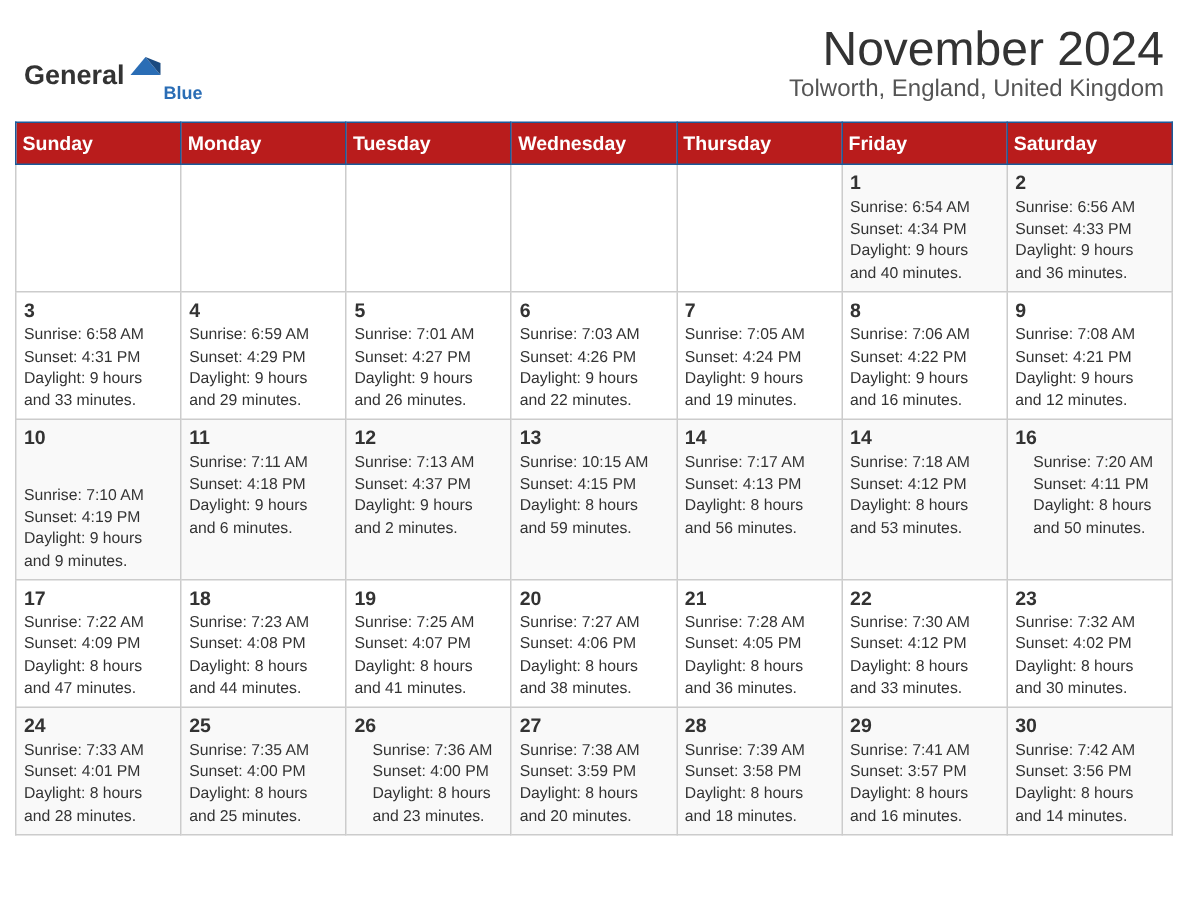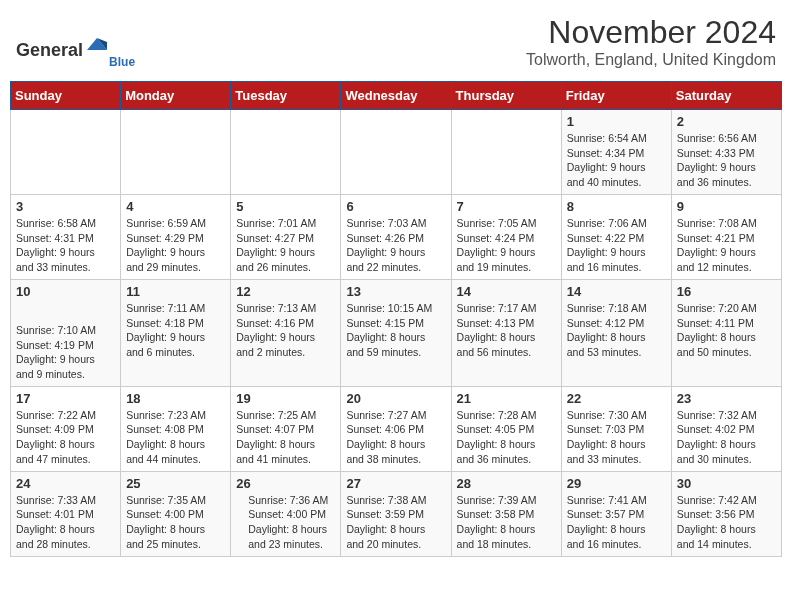--- a/index.html
+++ b/index.html
@@ -194,21 +194,21 @@
         </td>
         <td>
           <span class="day-number">11</span>
           <div class="day-info" style="white-space: pre-line;">Sunrise: 7:11 AM
 Sunset: 4:18 PM
 Daylight: 9 hours and 6 minutes.</div>
         </td>
         <td>
           <span class="day-number">12</span>
           <div class="day-info" style="white-space: pre-line;">Sunrise: 7:13 AM
-Sunset: 4:16 PM
+Sunset: 4:37 PM
 Daylight: 9 hours and 2 minutes.</div>
         </td>
         <td>
           <span class="day-number">13</span>
           <div class="day-info" style="white-space: pre-line;">Sunrise: 10:15 AM
 Sunset: 4:15 PM
 Daylight: 8 hours and 59 minutes.</div>
         </td>
         <td>
           <span class="day-number">14</span>
@@ -217,21 +217,21 @@
 Daylight: 8 hours and 56 minutes.</div>
         </td>
         <td>
           <span class="day-number">14</span>
           <div class="day-info" style="white-space: pre-line;">Sunrise: 7:18 AM
 Sunset: 4:12 PM
 Daylight: 8 hours and 53 minutes.</div>
         </td>
         <td>
           <span class="day-number">16</span>
-          <div class="day-info" style="white-space: pre-line;">Sunrise: 7:20 AM
+          <div class="day-info" style="white-space: pre-line; margin-left: 12px;">Sunrise: 7:20 AM
 Sunset: 4:11 PM
 Daylight: 8 hours and 50 minutes.</div>
         </td>
       </tr>
       <tr>
         <td>
           <span class="day-number">17</span>
           <div class="day-info" style="white-space: pre-line;">Sunrise: 7:22 AM
 Sunset: 4:09 PM
 Daylight: 8 hours and 47 minutes.</div>
@@ -256,21 +256,21 @@
         </td>
         <td>
           <span class="day-number">21</span>
           <div class="day-info" style="white-space: pre-line;">Sunrise: 7:28 AM
 Sunset: 4:05 PM
 Daylight: 8 hours and 36 minutes.</div>
         </td>
         <td>
           <span class="day-number">22</span>
           <div class="day-info" style="white-space: pre-line;">Sunrise: 7:30 AM
-Sunset: 7:03 PM
+Sunset: 4:12 PM
 Daylight: 8 hours and 33 minutes.</div>
         </td>
         <td>
           <span class="day-number">23</span>
           <div class="day-info" style="white-space: pre-line;">Sunrise: 7:32 AM
 Sunset: 4:02 PM
 Daylight: 8 hours and 30 minutes.</div>
         </td>
       </tr>
       <tr>

